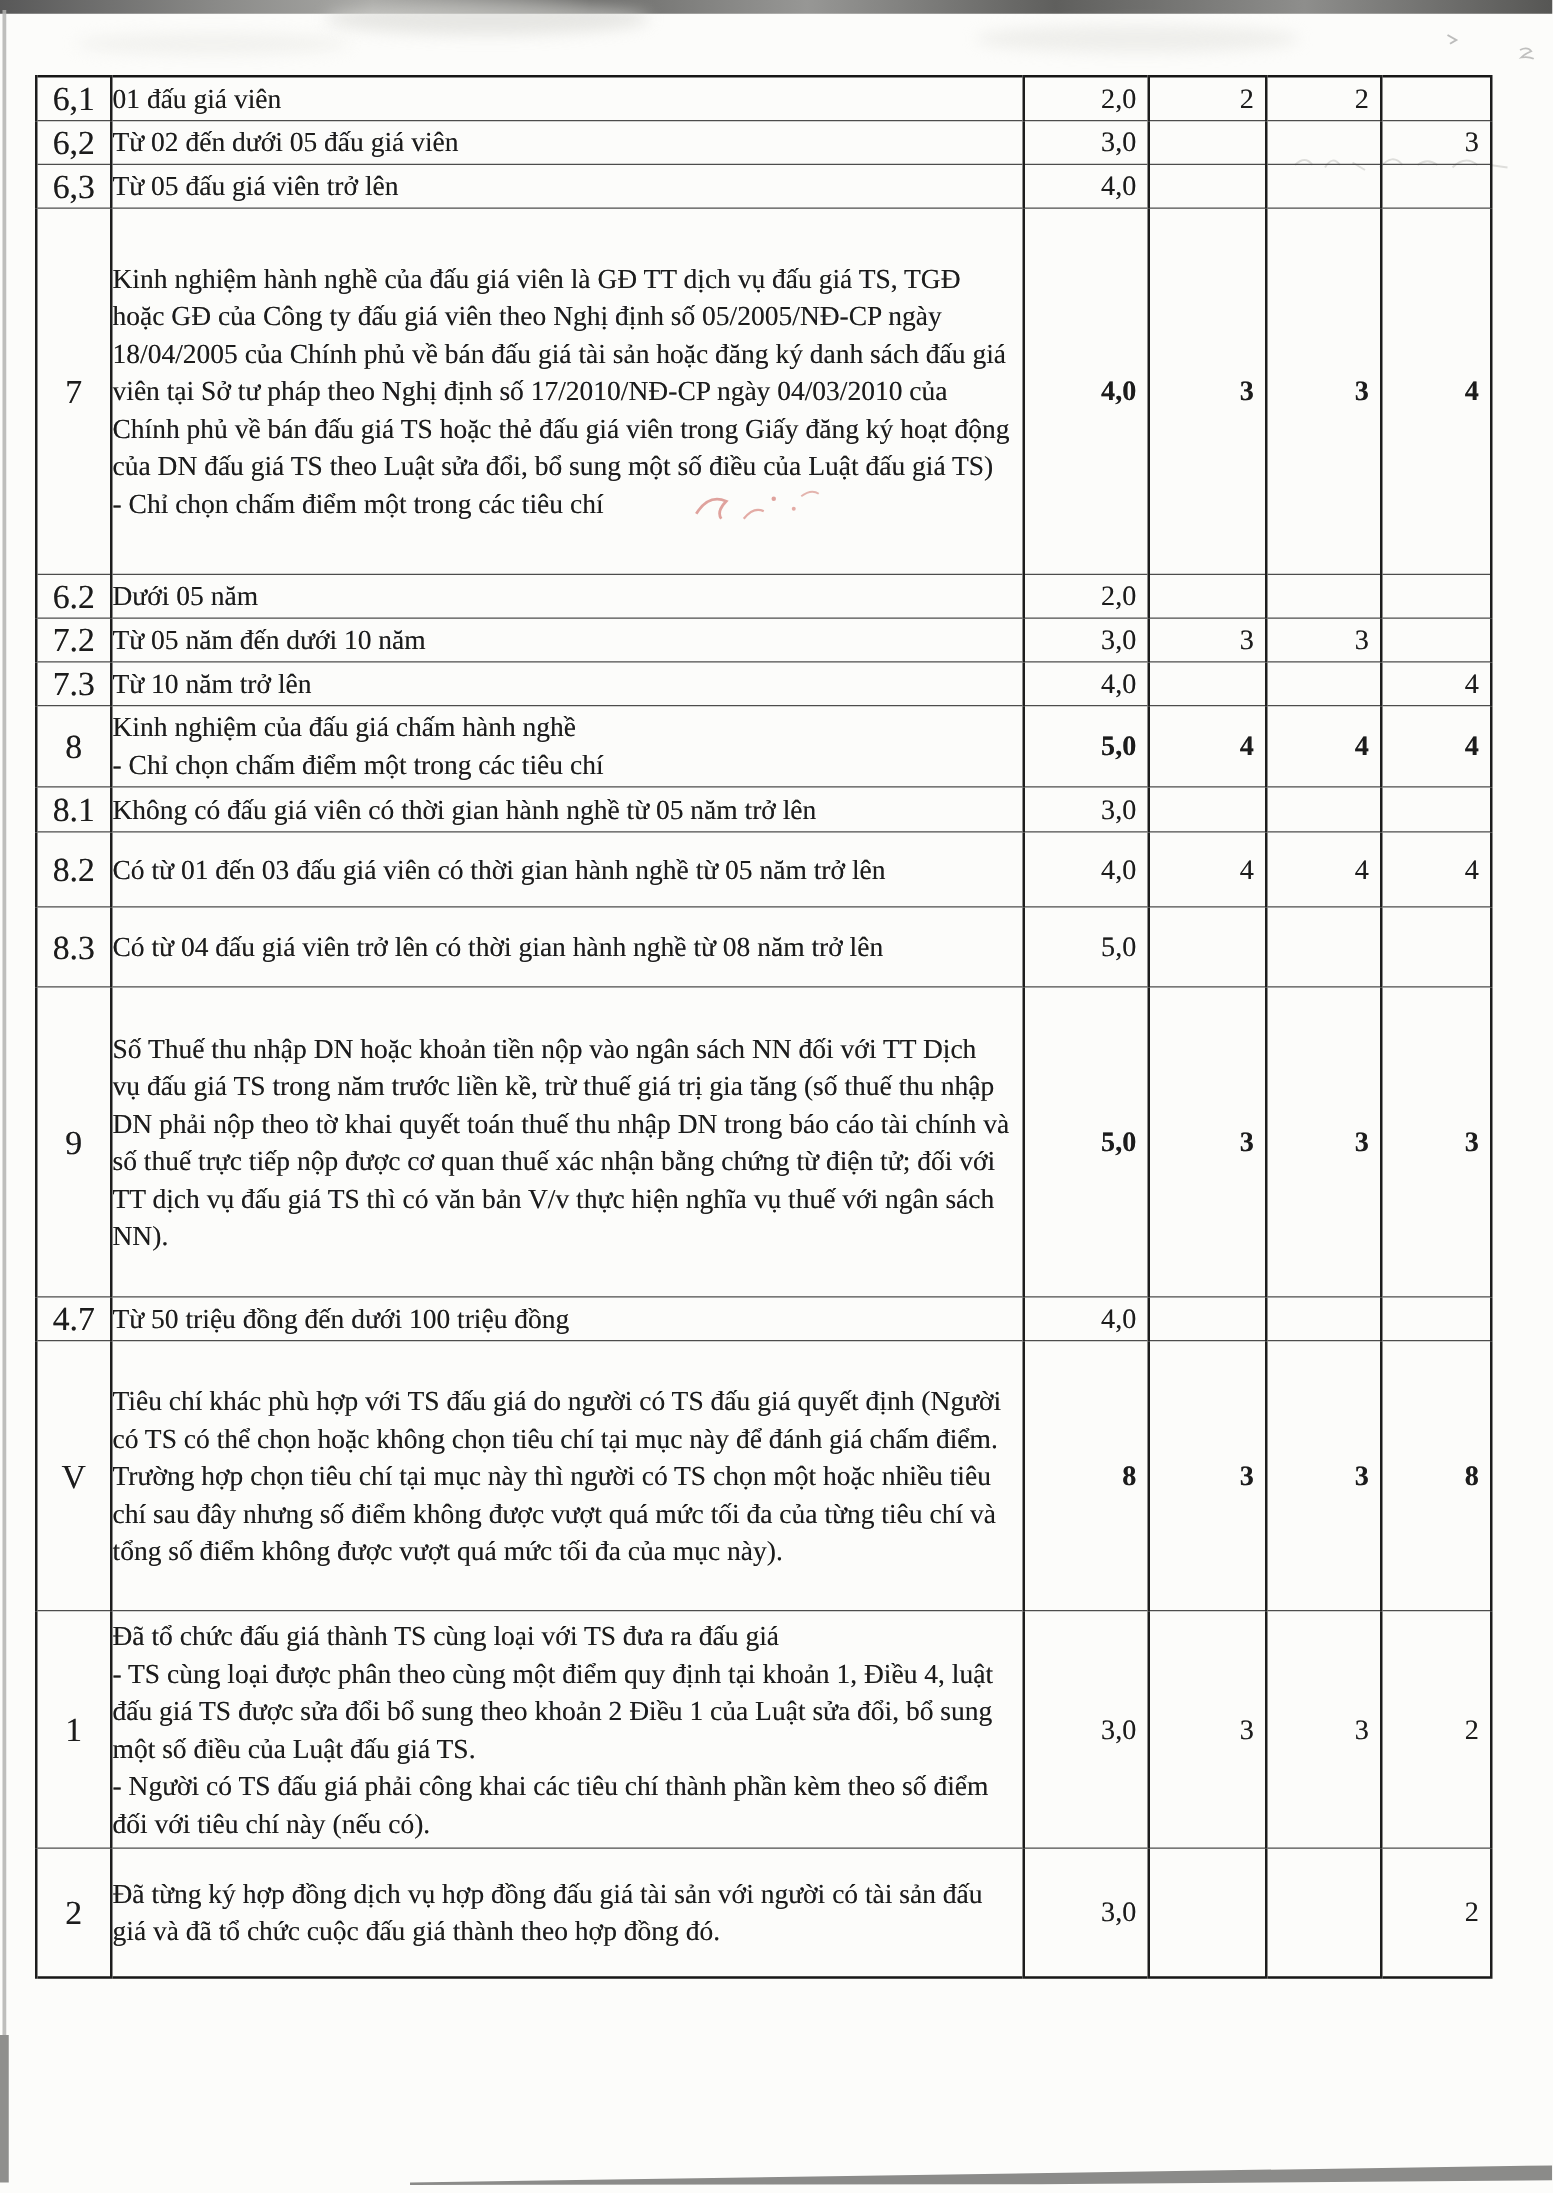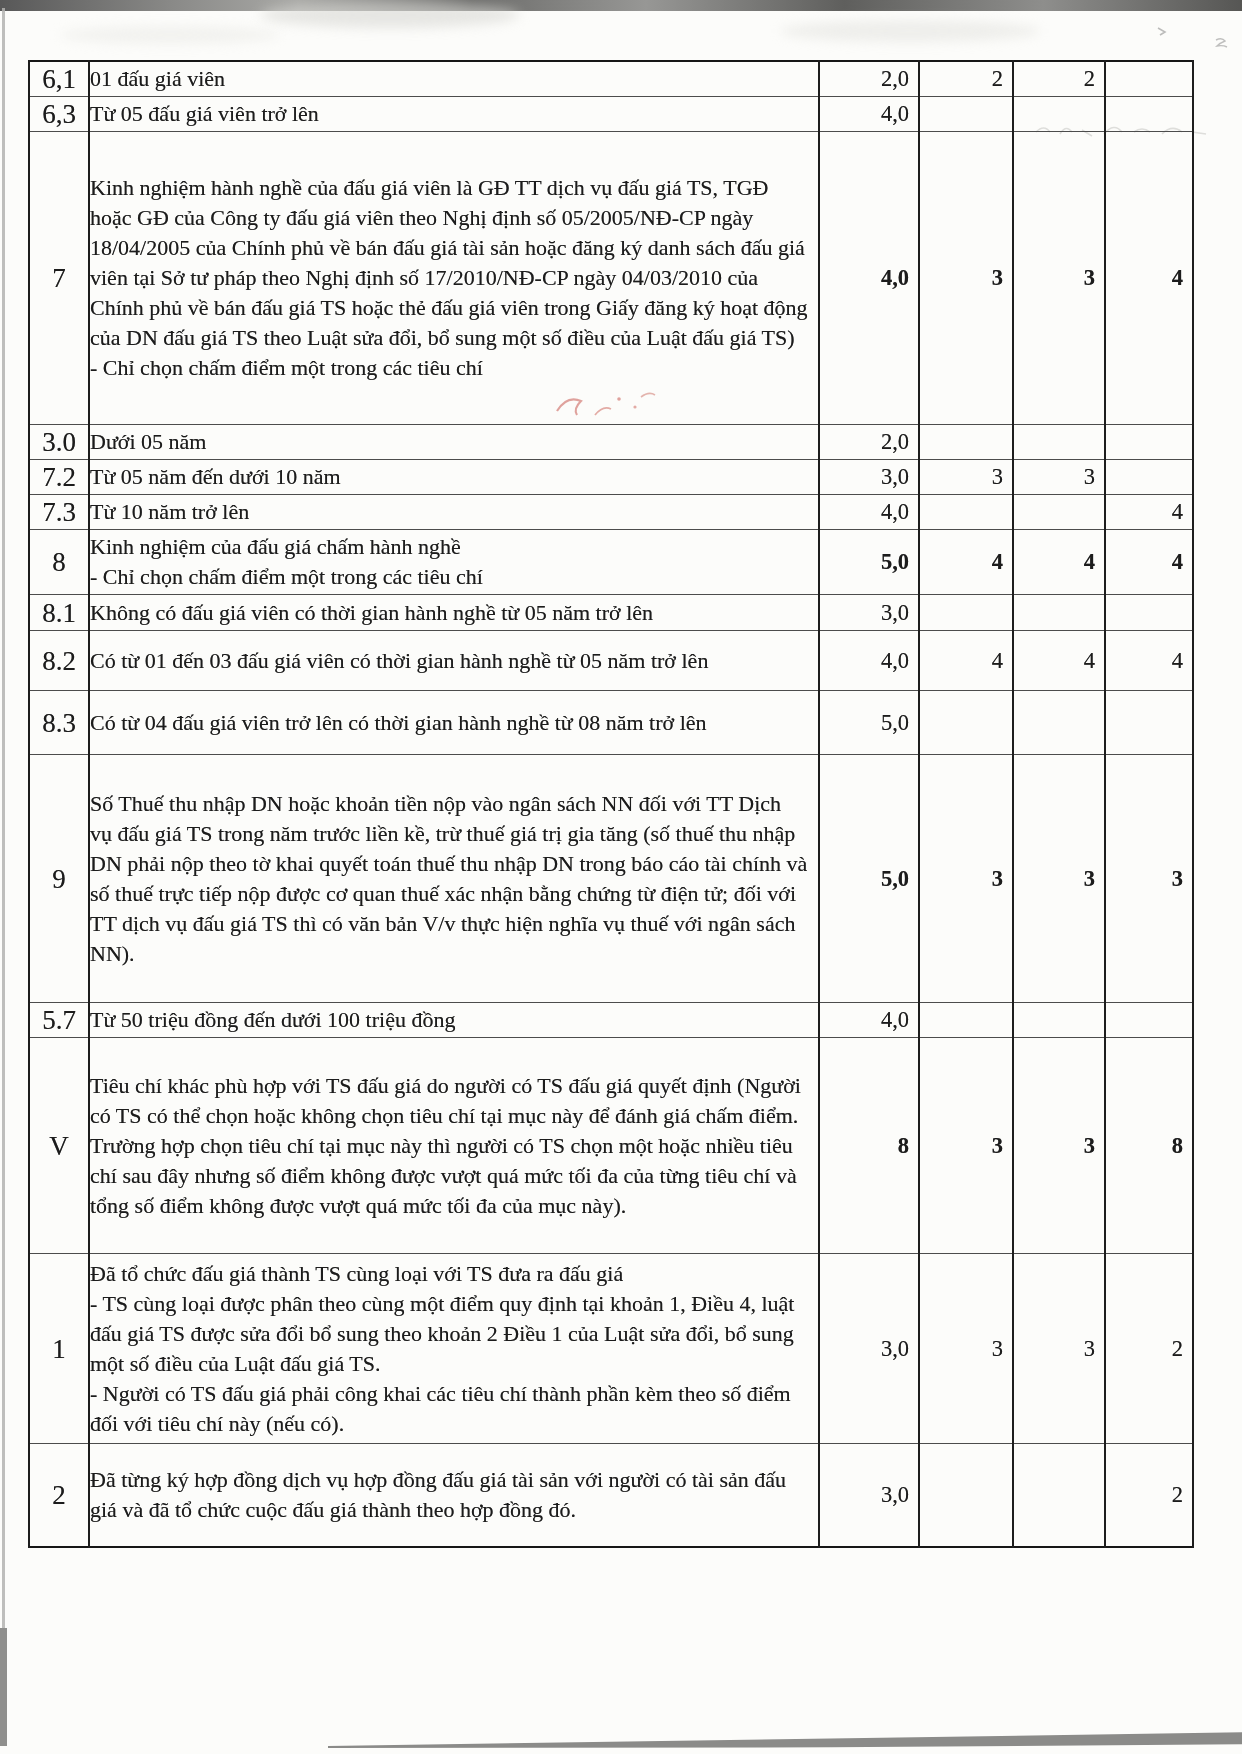--- a/index.html
+++ b/index.html
@@ -101,37 +101,45 @@
   <tbody>
       <tr style="height: 30px;">
         <td class="num">6,1</td>
         <td class="desc"><span>01 đấu giá viên</span></td>
         <td class="val">2,0</td>
         <td class="val">2</td>
         <td class="val">2</td>
         <td class="val"></td>
       </tr>
       <tr style="height: 30px;">
+        <td class="num">6,2</td>
+        <td class="desc"><span>Từ 02 đến dưới 05 đấu giá viên</span></td>
+        <td class="val">3,0</td>
+        <td class="val"></td>
+        <td class="val"></td>
+        <td class="val">3</td>
+      </tr>
+      <tr style="height: 30px;">
         <td class="num">6,3</td>
         <td class="desc"><span>Từ 05 đấu giá viên trở lên</span></td>
         <td class="val">4,0</td>
         <td class="val"></td>
         <td class="val"></td>
         <td class="val"></td>
       </tr>
       <tr class="main" style="height: 293px;">
         <td class="num">7</td>
         <td class="desc"><b>Kinh nghiệm hành nghề của đấu giá viên là GĐ TT dịch vụ đấu giá TS, TGĐ hoặc GĐ của Công ty đấu giá viên theo Nghị định số 05/2005/NĐ-CP ngày 18/04/2005 của Chính phủ về bán đấu giá tài sản hoặc đăng ký danh sách đấu giá viên tại Sở tư pháp theo Nghị định số 17/2010/NĐ-CP ngày 04/03/2010 của Chính phủ về bán đấu giá TS hoặc thẻ đấu giá viên trong Giấy đăng ký hoạt động của DN đấu giá TS theo Luật sửa đổi, bổ sung một số điều của Luật đấu giá TS)</b><br><b>- Chỉ chọn chấm điểm một trong các tiêu chí</b></td>
         <td class="val">4,0</td>
         <td class="val">3</td>
         <td class="val">3</td>
         <td class="val">4</td>
       </tr>
       <tr style="height: 30px;">
-        <td class="num">3.0</td>
+        <td class="num">6.2</td>
         <td class="desc"><span>Dưới 05 năm</span></td>
         <td class="val">2,0</td>
         <td class="val"></td>
         <td class="val"></td>
         <td class="val"></td>
       </tr>
       <tr style="height: 31px;">
         <td class="num">7.2</td>
         <td class="desc"><span>Từ 05 năm đến dưới 10 năm</span></td>
         <td class="val">3,0</td>
@@ -181,21 +189,21 @@
       </tr>
       <tr class="main" style="height: 248px;">
         <td class="num">9</td>
         <td class="desc"><b>Số Thuế thu nhập DN hoặc khoản tiền nộp vào ngân sách NN đối với TT Dịch vụ đấu giá TS trong năm trước liền kề, trừ thuế giá trị gia tăng </b><span>(số thuế thu nhập DN phải nộp theo tờ khai quyết toán thuế thu nhập DN trong báo cáo tài chính và số thuế trực tiếp nộp được cơ quan thuế xác nhận bằng chứng từ điện tử; đối với TT dịch vụ đấu giá TS thì có văn bản V/v thực hiện nghĩa vụ thuế với ngân sách NN).</span></td>
         <td class="val">5,0</td>
         <td class="val">3</td>
         <td class="val">3</td>
         <td class="val">3</td>
       </tr>
       <tr style="height: 34px;">
-        <td class="num">5.7</td>
+        <td class="num">4.7</td>
         <td class="desc"><span>Từ 50 triệu đồng đến dưới 100 triệu đồng</span></td>
         <td class="val">4,0</td>
         <td class="val"></td>
         <td class="val"></td>
         <td class="val"></td>
       </tr>
       <tr class="main" style="height: 216px;">
         <td class="num">V</td>
         <td class="desc"><b>Tiêu chí khác phù hợp với TS đấu giá do người có TS đấu giá quyết định </b><span>(Người có TS có thể chọn hoặc không chọn tiêu chí tại mục này để đánh giá chấm điểm. Trường hợp chọn tiêu chí tại mục này thì người có TS chọn một hoặc nhiều tiêu chí sau đây nhưng số điểm không được vượt quá mức tối đa của từng tiêu chí và tổng số điểm không được vượt quá mức tối đa của mục này).</span></td>
         <td class="val">8</td>

